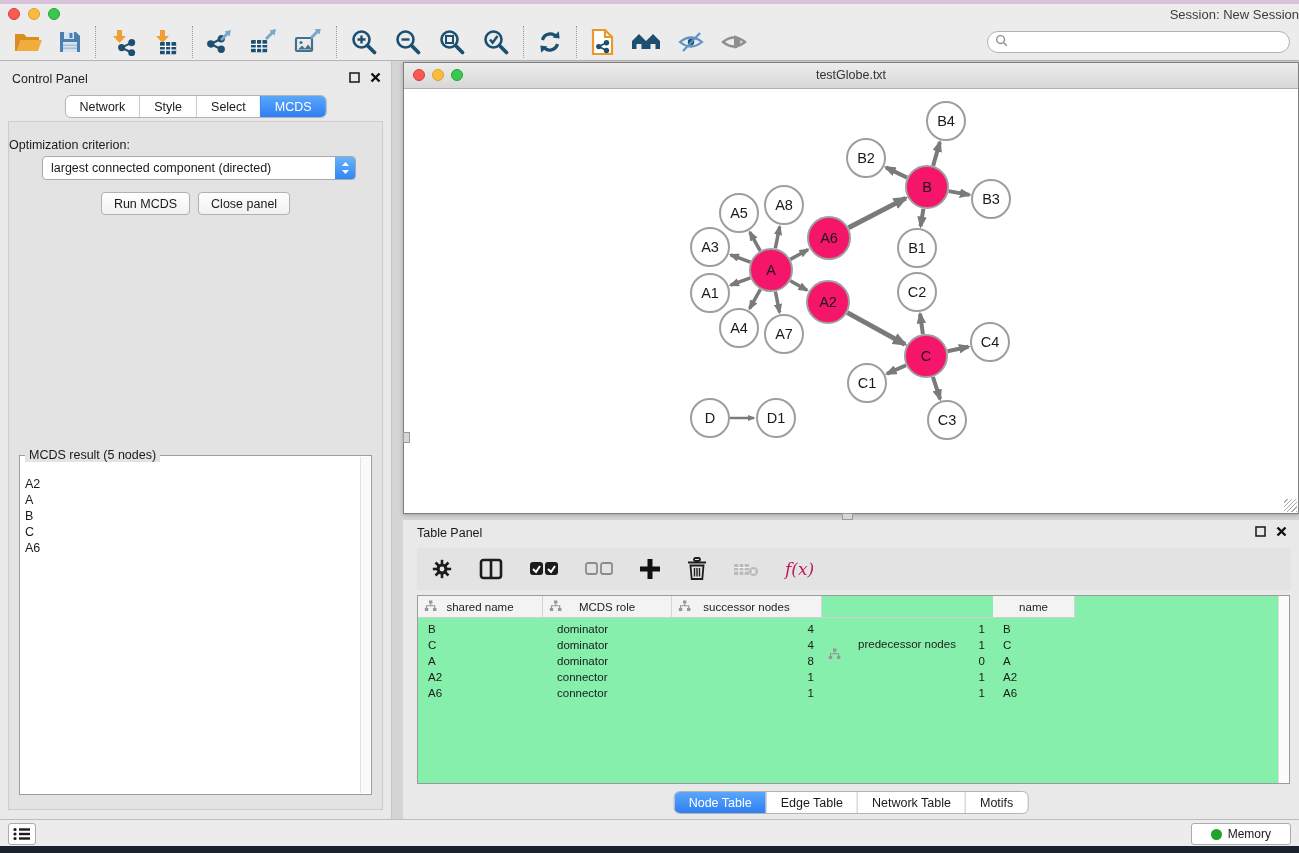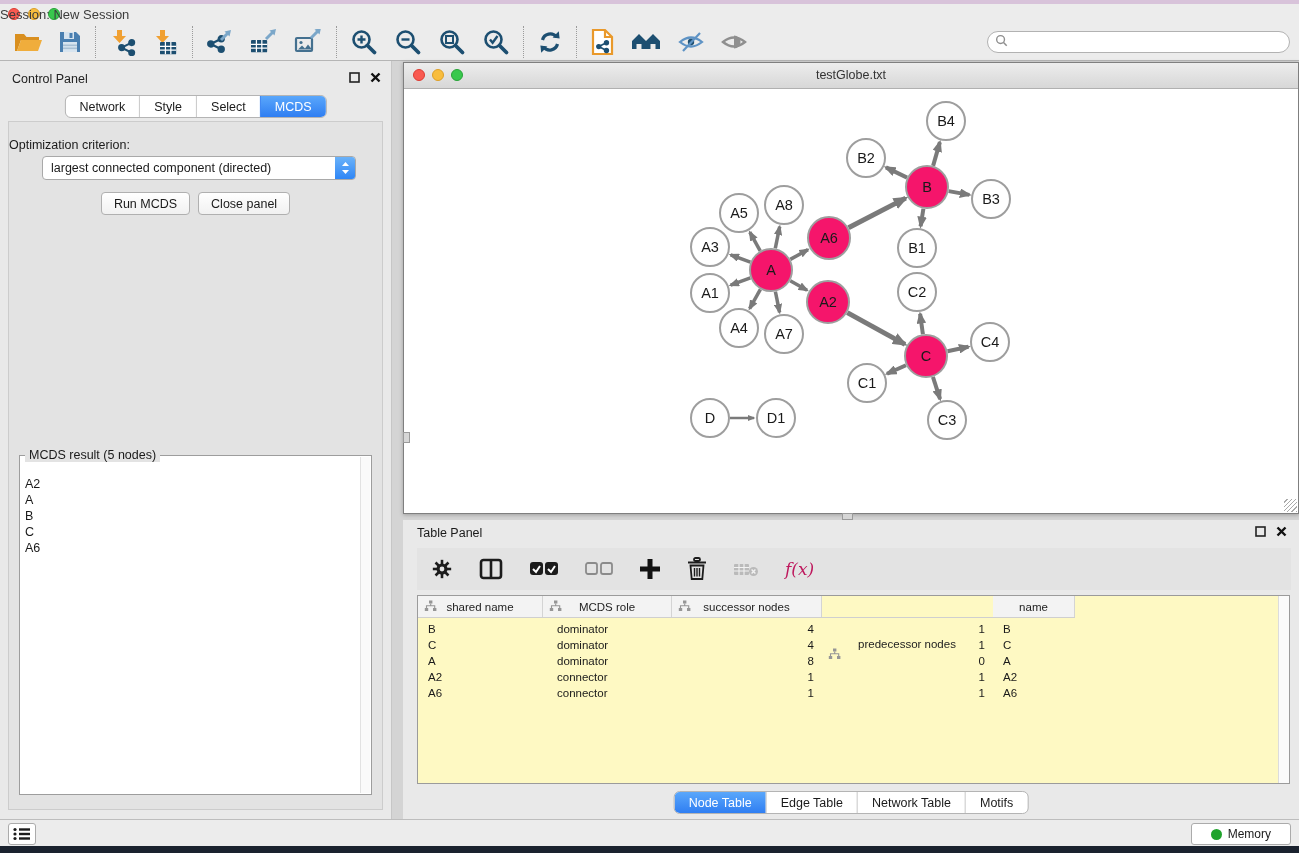--- a/index.html
+++ b/index.html
@@ -7,21 +7,21 @@
        font-family:"Liberation Sans","DejaVu Sans",sans-serif;font-size:12px;color:#1a1a1a;
        background:#ececec;-webkit-user-select:none;user-select:none;}
   
   .top-strip{position:absolute;left:0;top:0;right:0;height:4px;background:#d8c3da;}
   .titlebar{position:absolute;left:0;top:4px;right:0;height:20px;background:#ececec;}
   .lights{position:absolute;left:8px;top:4px;display:flex;gap:8px;}
   .tl{width:12px;height:12px;border-radius:50%;box-sizing:border-box;}
   .tl.red{background:#f95a51;border:1px solid #dd3b33;}
   .tl.yellow{background:#f8bd3e;border:1px solid #dd9f27;}
   .tl.green{background:#39c84d;border:1px solid #27a337;}
-  .win-title{position:absolute;left:0;right:0;top:3px;text-align:left;font-size:13px;color:#3c3c3c;}
+  .win-title{position:absolute;left:0;right:0;top:3px;text-align:right;font-size:13px;color:#3c3c3c;}
   
   .toolbar{position:absolute;left:0;top:24px;right:0;height:36px;background:#ececec;
            border-bottom:1px solid #b5b5b5;display:flex;align-items:center;}
   .tool-group{display:flex;align-items:center;gap:16px;padding:0 13px;height:32px;}
   .tool-group + .tool-group{border-left:1px dotted #9b9b9b;}
   .tool{display:flex;align-items:center;justify-content:center;cursor:default;}
   .search{margin-left:auto;margin-right:9px;width:294px;height:20px;background:#fff;
           border:1px solid #b2b2b2;border-radius:11px;display:flex;align-items:center;padding-left:7px;gap:4px;}
   .search input{border:none;outline:none;flex:1;height:16px;font-size:12px;background:transparent;
           font-family:"Liberation Sans","DejaVu Sans",sans-serif;}
@@ -62,21 +62,21 @@
   .nw-grip{position:absolute;right:1px;bottom:1px;width:13px;height:13px;
        background:repeating-linear-gradient(135deg,transparent 0 2px,#aaa 2px 3px);}
   .nw-handle-left{position:absolute;left:403px;top:371px;width:5px;height:9px;background:#d6d6d6;border:1px solid #9a9a9a;}
   .nw-handle-bottom{position:absolute;left:842px;top:452px;width:9px;height:5px;background:#d6d6d6;border:1px solid #9a9a9a;}
   
   .table-panel{position:absolute;left:403px;top:459px;right:0;bottom:0;background:#e9e9e9;}
   .tp-title{position:absolute;left:14px;top:6px;font-size:12.5px;}
   .tp-btns{position:absolute;right:12px;top:6px;display:flex;gap:10px;align-items:center;}
   .tp-toolbar{position:absolute;left:14px;right:8px;top:28px;height:42px;background:#e3e3e3;
        display:flex;align-items:center;gap:26px;padding-left:14px;box-sizing:border-box;}
-  .tp-table{position:absolute;left:14px;right:9px;top:75px;bottom:36px;background:#fef9c3;border:1px solid #9b9b9b;overflow:hidden;}
+  .tp-table{position:absolute;left:14px;right:9px;top:75px;bottom:36px;background:#86efac;border:1px solid #9b9b9b;overflow:hidden;}
   .thead{display:inline-flex;height:21px;border-bottom:1px solid #cfcfcf;}
   .th{position:relative;background:#f3f3f3;border-right:1px solid #d4d4d4;display:flex;align-items:center;
        justify-content:center;font-size:11.5px;color:#222;box-sizing:border-box;}
   .th .col-icon{position:absolute;left:6px;top:4px;}
   .trows{margin-top:3px;}
   .trow{display:flex;height:16px;align-items:center;font-size:11.5px;}
   .td{box-sizing:border-box;white-space:nowrap;overflow:hidden;}
   .tp-scroll{position:absolute;right:0;top:0;bottom:0;width:10px;background:#fbfbfb;border-left:1px solid #dcdcdc;}
   .tp-tabs{position:absolute;left:50%;transform:translateX(-50%);bottom:6px;}
   .fx{font-family:"DejaVu Serif","Liberation Serif",serif;font-style:italic;font-size:17px;color:#be185d;}

